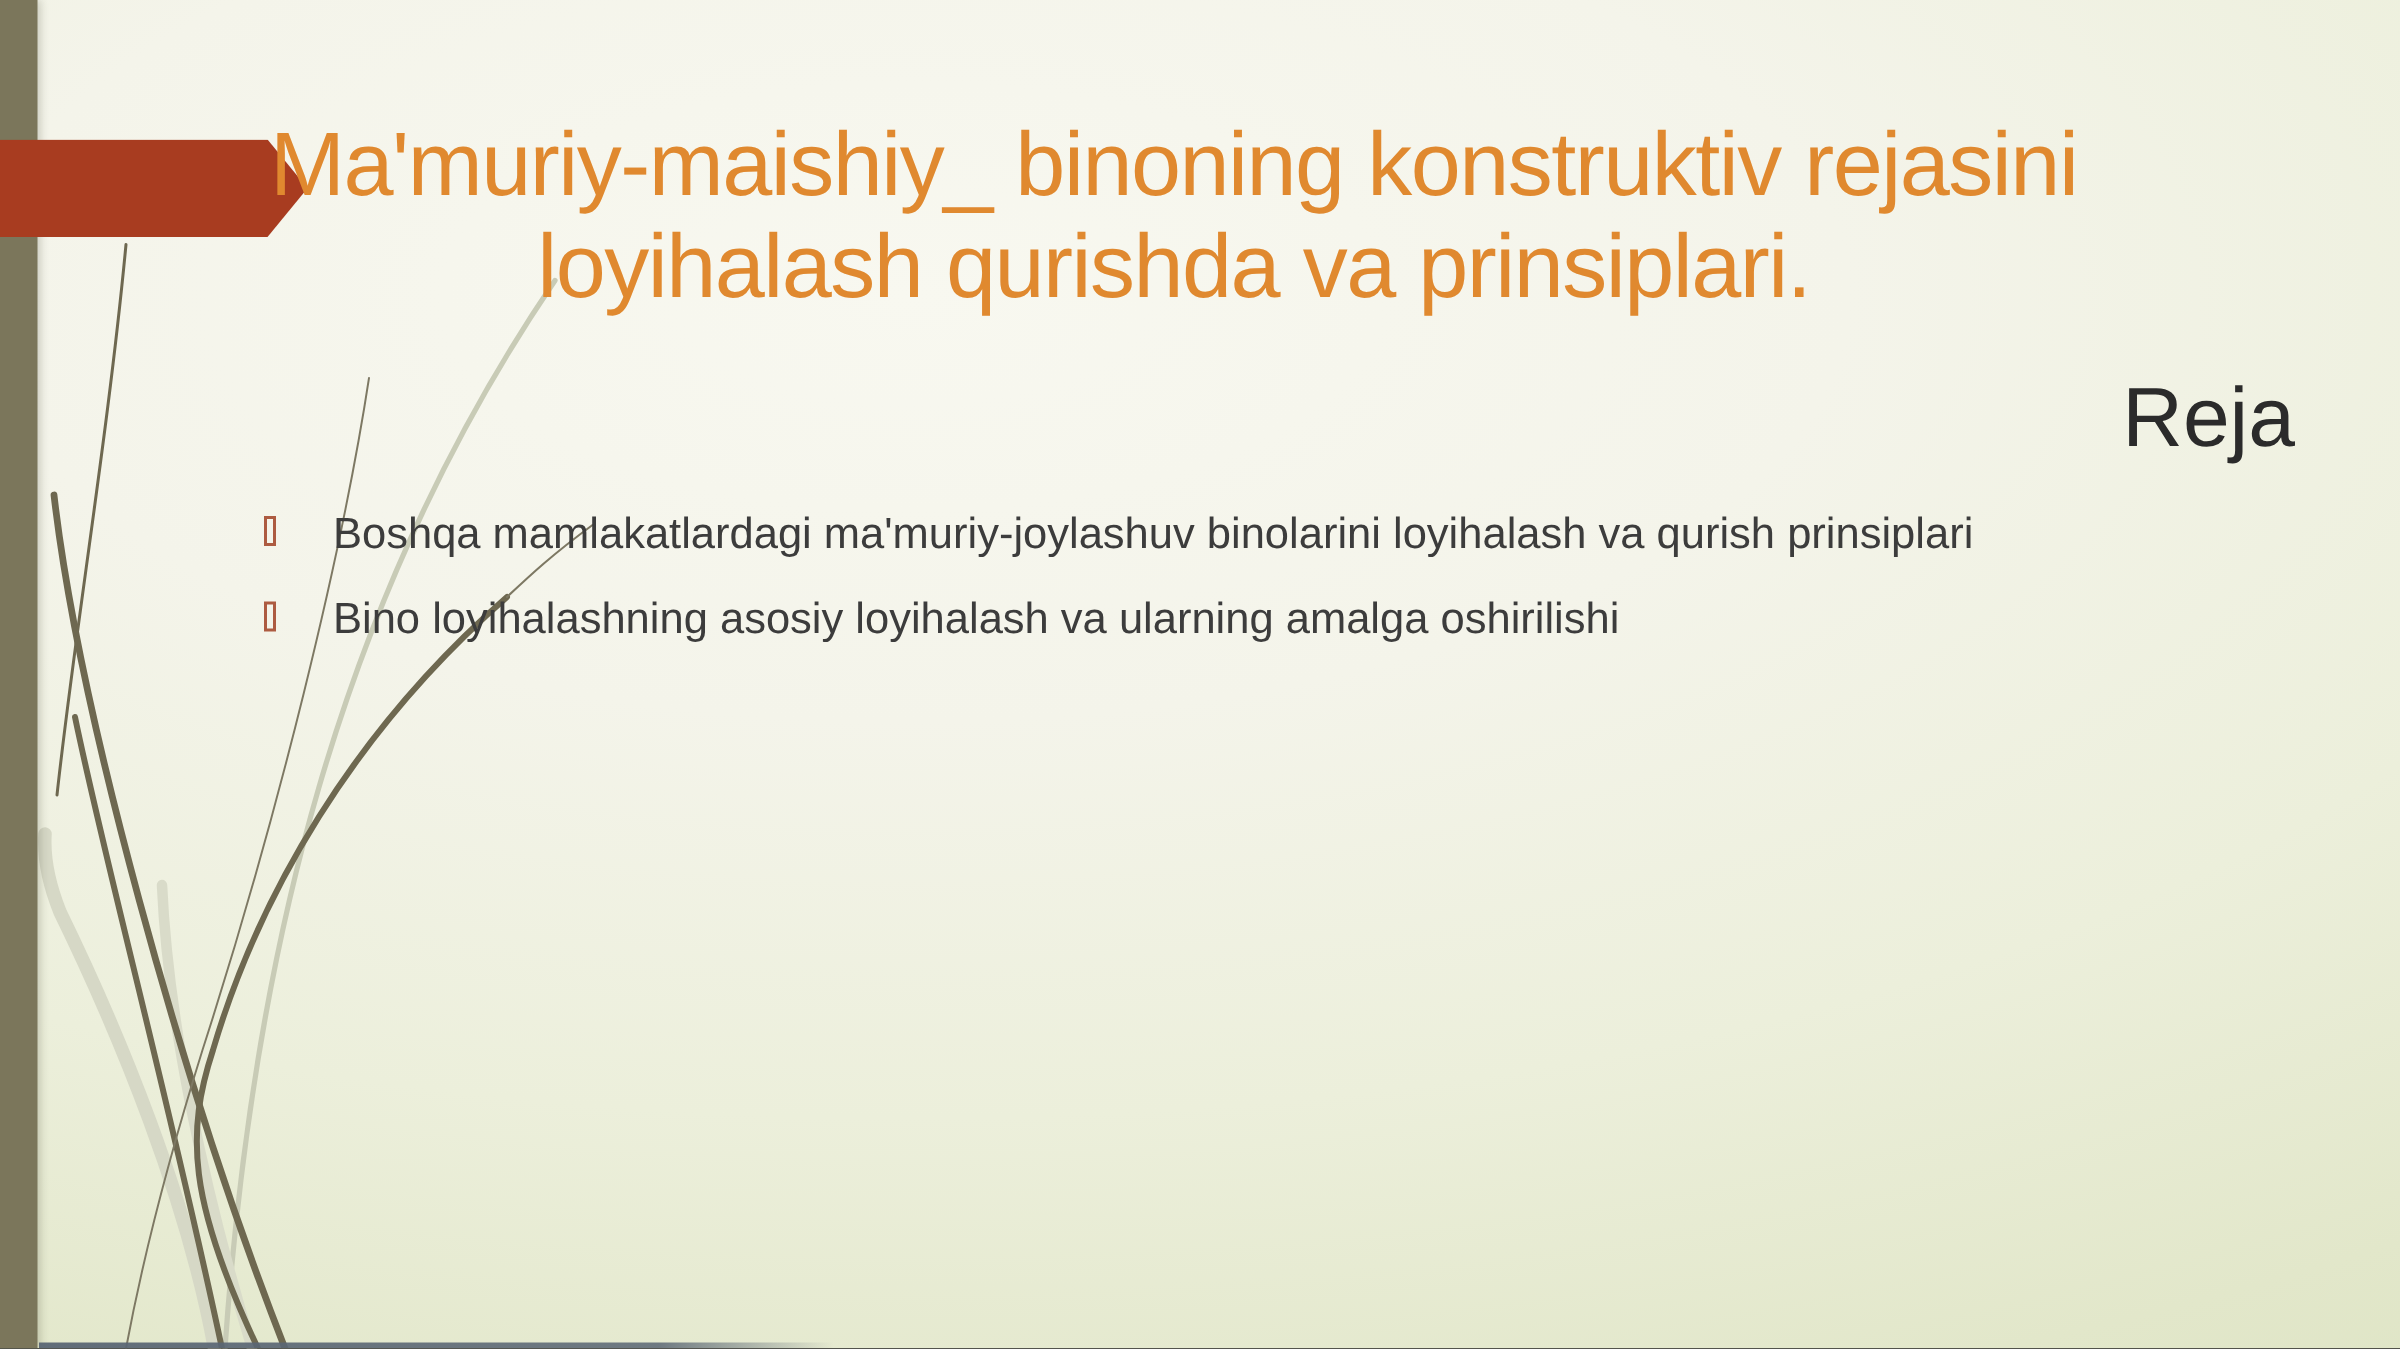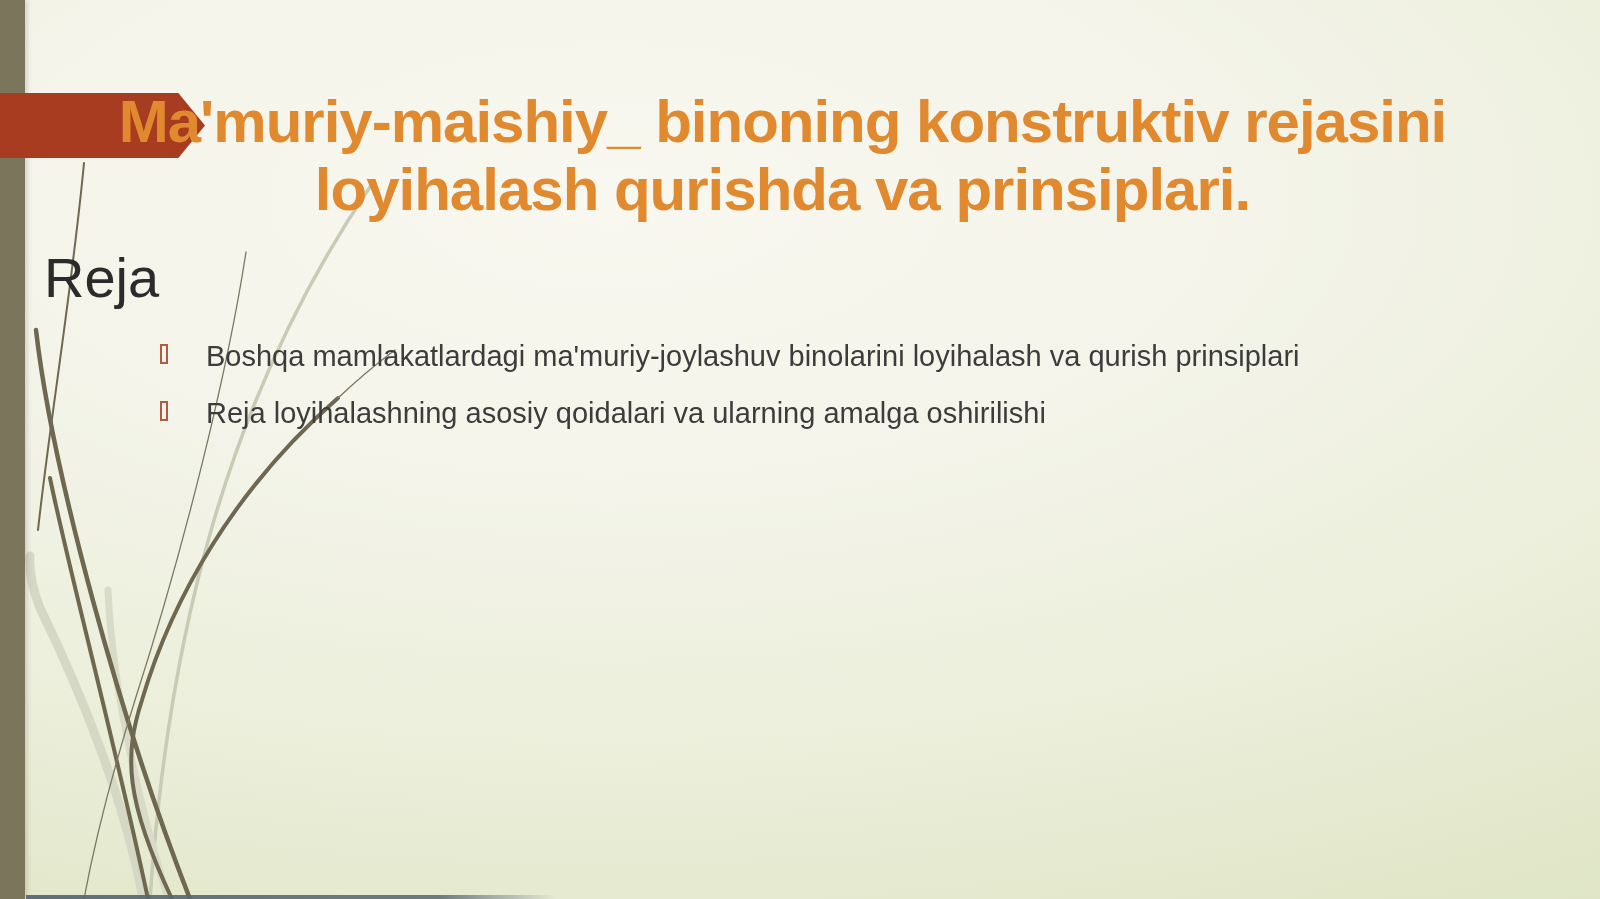--- a/index.html
+++ b/index.html
@@ -27,28 +27,28 @@
   .title{
     position:absolute;left:40px;right:75px;top:76px;
     text-align:center;
     color:#e0892f;
     font-size:60px;line-height:68px;letter-spacing:-1px;
     font-weight:400;
   }
   .title .line{display:block;}
   .reja{
     position:absolute;left:0;right:70px;top:246px;
-    text-align:left;
+    text-align:right;
     color:#2b2b2b;
     font-size:56px;line-height:64px;
     font-weight:400;
     margin-left:44px;
   }
   .bullets{
-    position:absolute;left:160px;top:336px;width:1160px;
+    position:absolute;left:176px;top:336px;width:1160px;
     margin:0;padding:0;list-style:none;
   }
   .bullets li{
     position:relative;
     padding-left:46px;
     margin:0 0 17px 0;
     font-size:29px;line-height:40px;
     color:#3c3c3c;
   }
   .tofu{
@@ -80,33 +80,33 @@
     <path d="M 172,899 C 125,800 124,755 142,700 C 172,598 235,488 338,398" stroke="#6e6850" stroke-width="4" stroke-linecap="round"></path>
     <path d="M 338,398 C 355,382 368,370 395,350" stroke="#7d7863" stroke-width="1.4" stroke-linecap="round"></path>
     <path d="M 84,163 C 72,290 50,420 38,530" stroke="#6e6850" stroke-width="2" stroke-linecap="round"></path>
     <path d="M 246,252 C 228,370 185,545 135,700 C 110,780 95,840 84,899" stroke="#7d7863" stroke-width="1.3" stroke-linecap="round"></path>
   </svg>
 
   <div class="side-bar"></div>
 
   <div class="arrow"></div>
 
-  <h1 class="title" style="margin:12px;font-weight:bold;">
+  <h1 class="title" style="margin:0;">
     <span class="line">Ma'muriy-maishiy_ binoning konstruktiv rejasini</span>
     <span class="line">loyihalash qurishda va prinsiplari.</span>
   </h1>
 
   <div class="reja">Reja</div>
 
   <ul class="bullets">
     <li>
       <span class="tofu"></span>
       <span>Boshqa mamlakatlardagi ma'muriy-joylashuv binolarini loyihalash va qurish prinsiplari</span>
     </li>
     <li>
       <span class="tofu"></span>
-      <span>Reja loyihalashning asosiy qoidalari va ularning amalga oshirilishi</span>
+      <span>Bino loyihalashning asosiy loyihalash va ularning amalga oshirilishi</span>
     </li>
   </ul>
 
   <div class="bottom-strip"></div>
 
 </div>
 
 </body></html>

